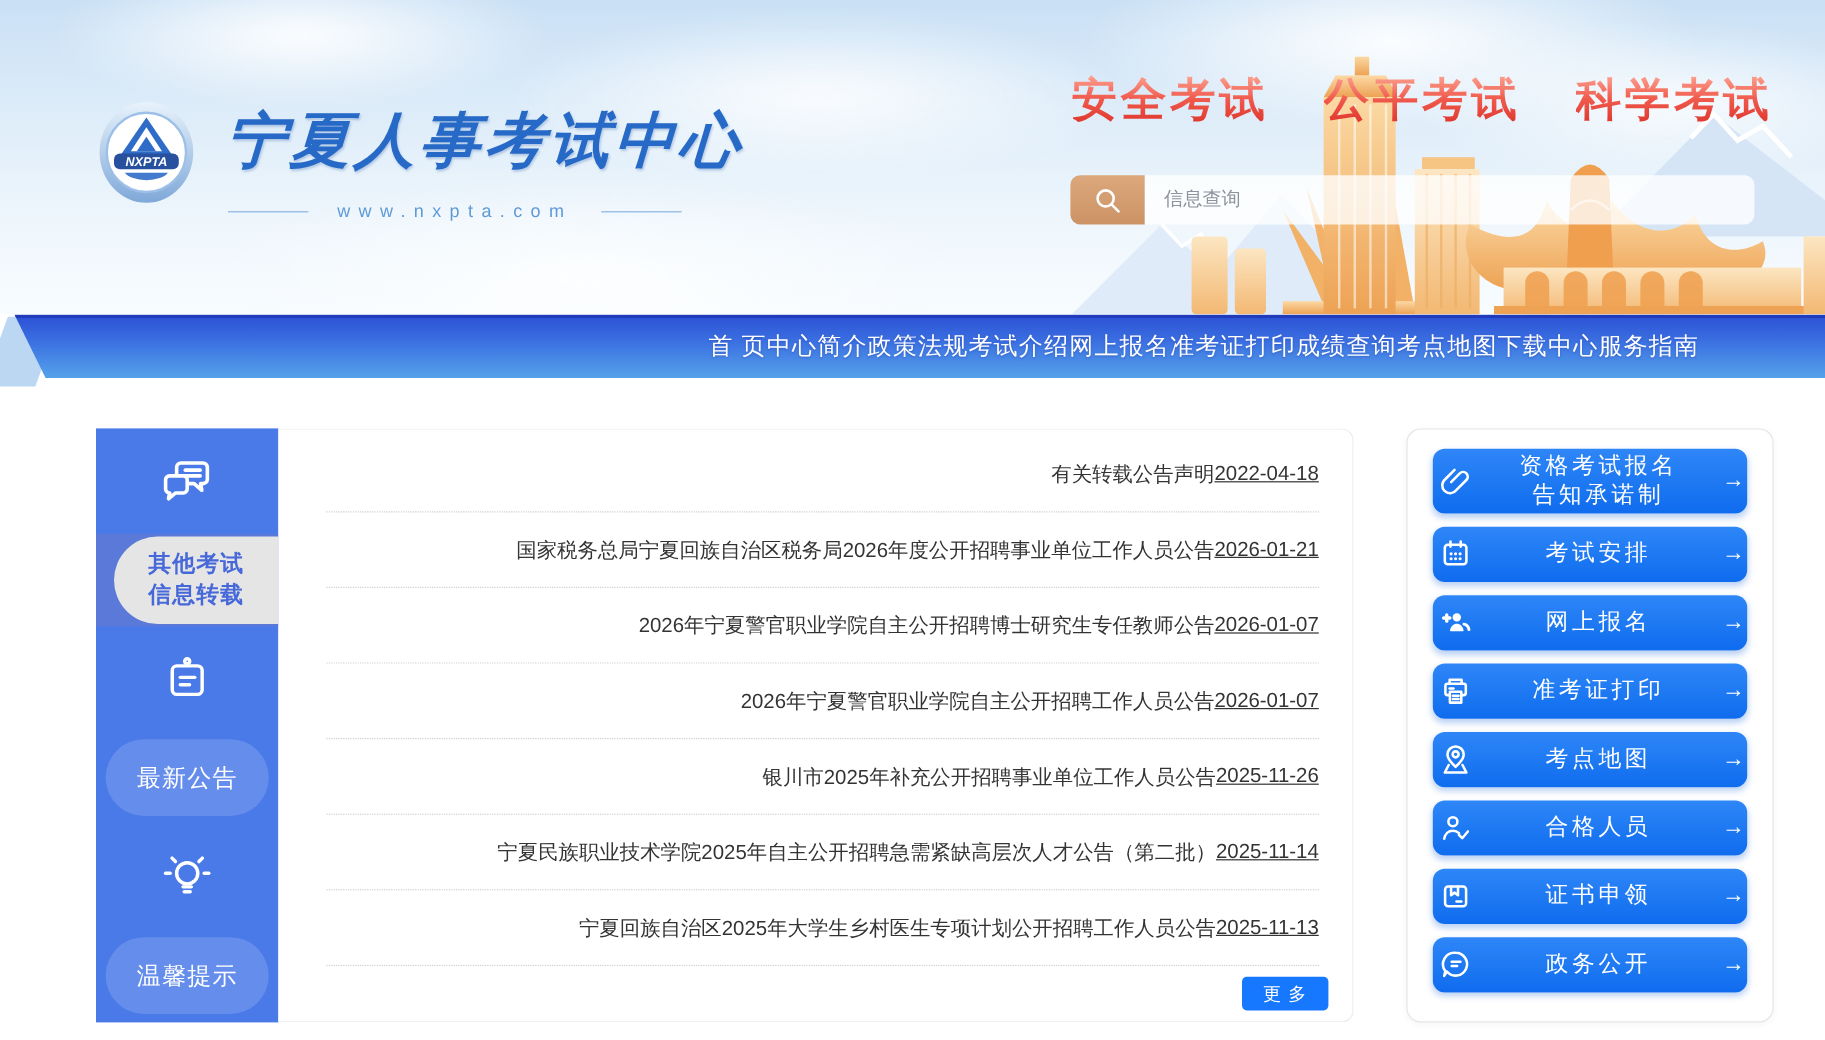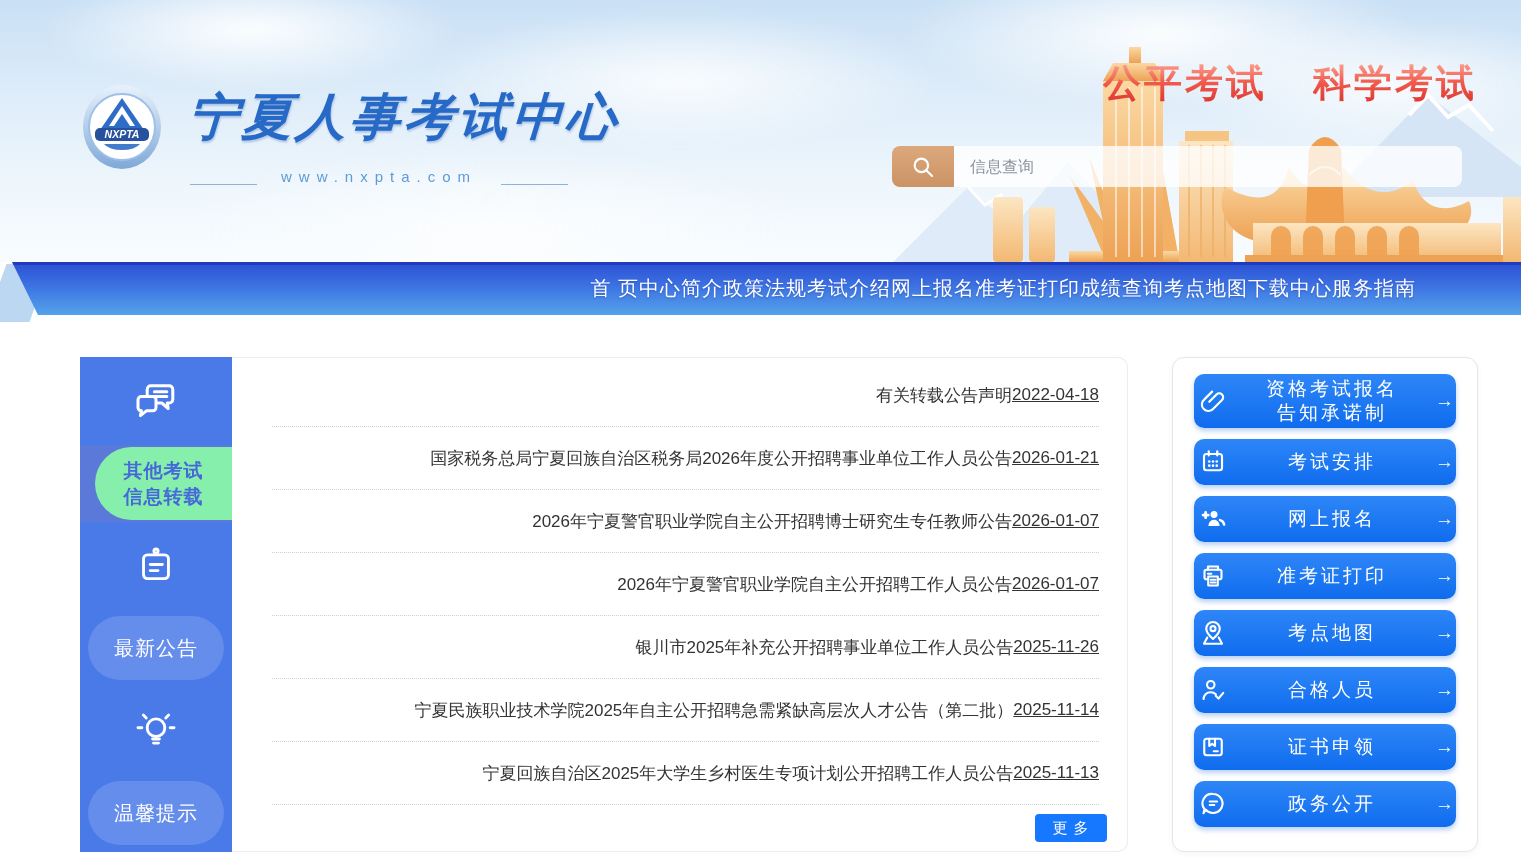--- a/index.html
+++ b/index.html
@@ -16,21 +16,21 @@
   .c3{ left:900px; top:-40px; width:520px; height:150px;}
   .c4{ left:1180px;top:20px;  width:420px; height:130px; opacity:.85;}
   .c5{ left:180px; top:150px; width:620px; height:160px; opacity:.8;}
   .city-svg { position:absolute; right:0; bottom:0; }
 
   .logo { position:absolute; left:82px; top:84px; width:80px; height:86px; }
   .brand-title { position:absolute; left:188px; top:84px; font-family:"DejaVu Serif", serif;
                  font-weight:700; font-style:italic; font-size:50px; letter-spacing:4px;
                  color:#2769c6; transform:skewX(-3deg);
                  text-shadow:1px 2px 2px rgba(40,90,170,.28); white-space:nowrap; }
-  .url-row { position:absolute; left:190px; top:168px; width:378px; display:flex; align-items:flex-end; gap:24px; }
+  .url-row { position:absolute; left:190px; top:168px; width:378px; display:flex; align-items:center; gap:24px; }
   .url-row .line { flex:1; height:1px; background:#8ab4e0; }
   .url-text { color:#5e9bd6; font-size:15px; letter-spacing:7px; white-space:nowrap; }
 
   .slogans { position:absolute; right:44px; top:58px; display:flex; gap:46px; }
   .slogan { font-size:38px; font-weight:900; letter-spacing:3px; white-space:nowrap;
             background:linear-gradient(180deg,#ffb3a0 0%, #f05a4c 48%, #da2c25 100%);
             -webkit-background-clip:text; background-clip:text; color:transparent; }
 
   .searchbar { position:absolute; left:892px; top:146px; width:570px; height:41px; display:flex; }
   .search-btn { width:62px; height:41px; border:none; cursor:pointer; border-radius:8px 0 0 8px;
@@ -53,21 +53,21 @@
                  text-shadow:0 1px 2px rgba(30,40,140,.35); }
 
   
   .content { position:absolute; left:80px; top:357px; width:1398px; height:495px; }
 
   
   .side-tabs { position:absolute; left:0; top:0; width:152px; height:495px; background:#4a79e8; }
   .seg-icon { height:88px; display:flex; align-items:center; justify-content:center; }
   .seg-band { height:77px; position:relative; display:flex; align-items:center; }
   .seg-band.active { background:#5b79d8; }
-  .pill-active { position:absolute; left:15px; right:0; top:2px; bottom:2px; background:#86efac;
+  .pill-active { position:absolute; left:15px; right:0; top:2px; bottom:2px; background:#e5e5e5;
                  border-radius:37px 0 0 37px; display:flex; flex-direction:column; align-items:center;
                  justify-content:center; cursor:pointer; }
   .pill-active span { color:#4668d9; font-weight:700; font-size:19px; letter-spacing:1px; line-height:1.35; }
   .pill { position:absolute; left:8px; width:136px; height:64px; top:6px; border-radius:32px;
           background:rgba(255,255,255,.15); display:flex; align-items:center; justify-content:center;
           color:#fff; font-size:20px; letter-spacing:1px; cursor:pointer; }
   .side-tabs svg { stroke:#fff; fill:none; stroke-width:1.5; stroke-linecap:round; stroke-linejoin:round; }
 
   
   .list-card { position:absolute; left:152px; top:0; width:896px; height:495px; background:#fff;
@@ -192,20 +192,21 @@
     </svg>
 
     <div class="brand-title">宁夏人事考试中心</div>
     <div class="url-row">
       <span class="line"></span>
       <span class="url-text">www.nxpta.com</span>
       <span class="line"></span>
     </div>
 
     <div class="slogans">
+      <span class="slogan">安全考试</span>
       <span class="slogan">公平考试</span>
       <span class="slogan">科学考试</span>
     </div>
 
     <div class="searchbar">
       <button class="search-btn">
         <svg width="26" height="26" viewBox="0 0 24 24" fill="none" stroke="#fff" stroke-width="2" stroke-linecap="round">
           <circle cx="10.5" cy="10.5" r="6.2"></circle>
             <line x1="15.2" y1="15.2" x2="20.4" y2="20.4"></line>
         </svg>

